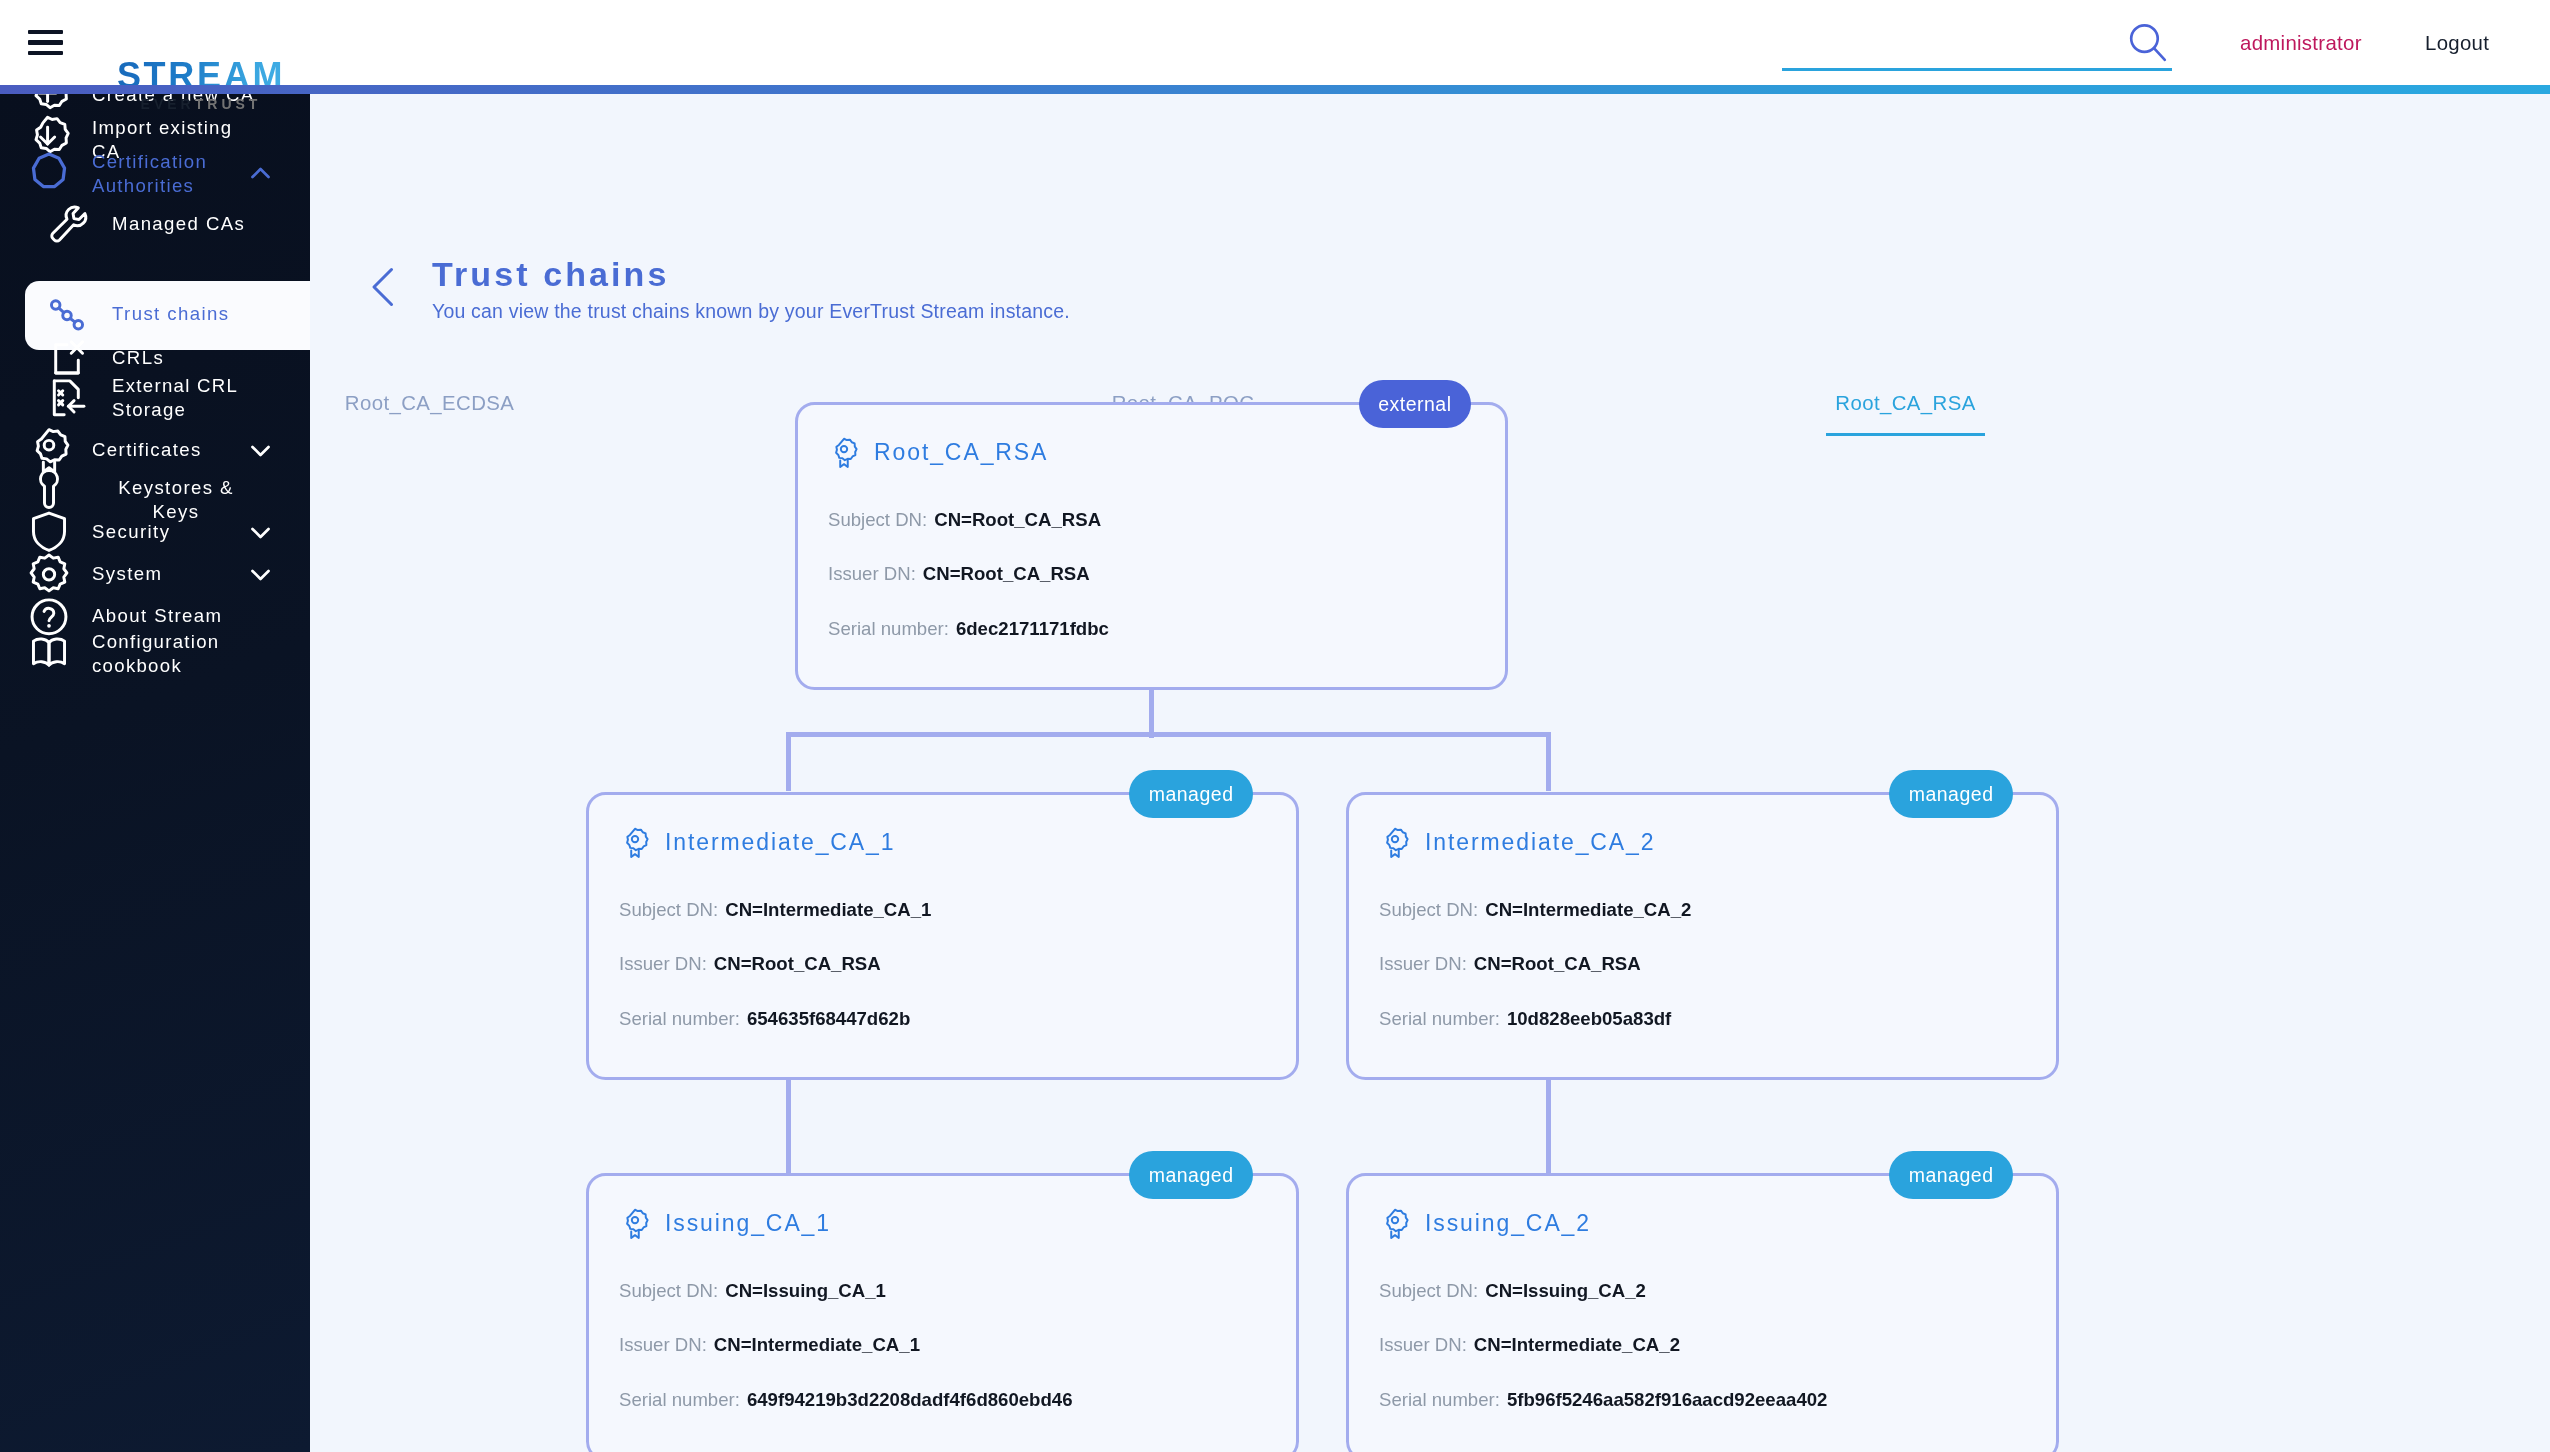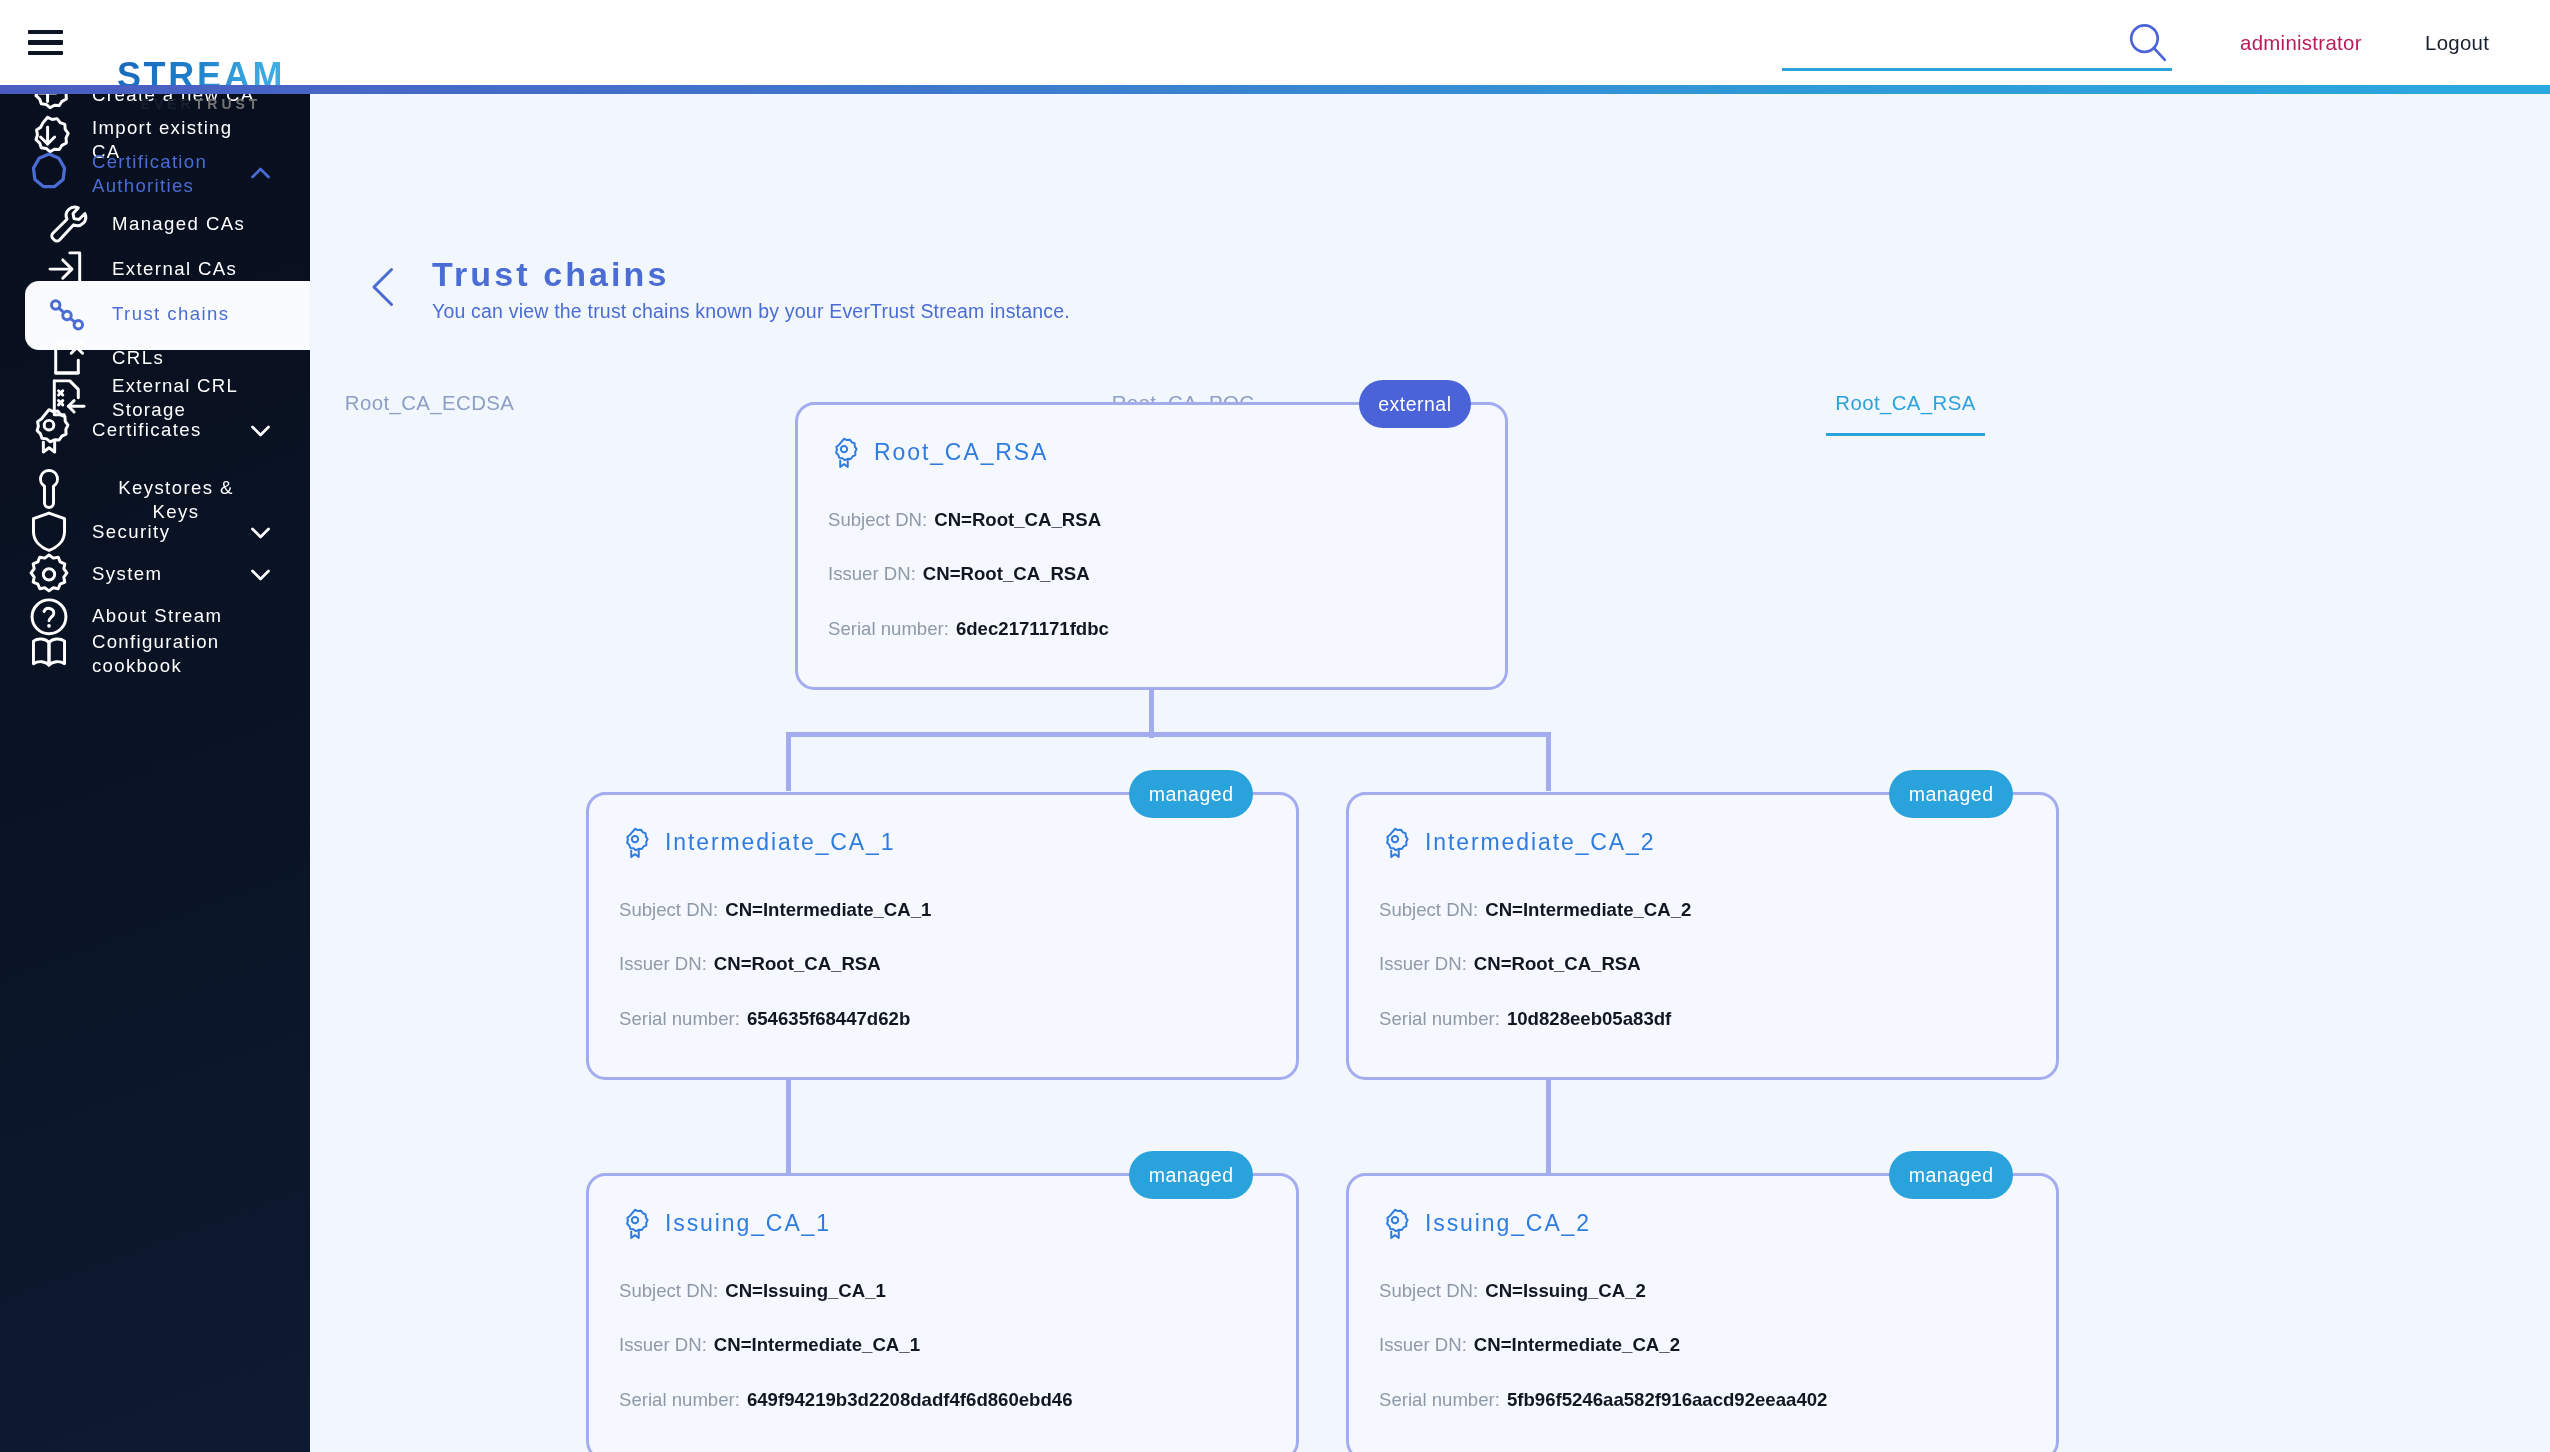--- a/index.html
+++ b/index.html
@@ -236,30 +236,20 @@
         </svg></div>
     </div>
     <div class="nav-item" style="top: 98px;">
       <div class="nav-icon indent">
         <svg viewBox="0 0 34 38">
           <path d="M25 7 a6 6 0 0 0 -8 8 L7 25 a2.6 2.6 0 0 0 0 3.7 l1 1 a2.6 2.6 0 0 0 3.7 0 L21.7 19 a6 6 0 0 0 8 -8 l-4.2 4.2 -3.6 -0.6 -0.6 -3.6z" stroke="#ffffff" stroke-width="2.1" fill="none" stroke-linecap="round" stroke-linejoin="round"></path>
         </svg>
       </div>
       <div class="nav-label indent" style="top:20.4px">Managed CAs</div>
     </div>
-    <div class="nav-item" style="top: 143px;">
-      <div class="nav-icon indent">
-        <svg viewBox="0 0 34 38">
-          <path d="M19 7 h7 v23 h-7" stroke="#ffffff" stroke-width="2.1" fill="none" stroke-linecap="round" stroke-linejoin="round"></path>
-          <line x1="5" y1="18.5" x2="20" y2="18.5" stroke="#ffffff" stroke-width="2.1" fill="none" stroke-linecap="round" stroke-linejoin="round"></line>
-          <polyline points="14,12 20.5,18.5 14,25" stroke="#ffffff" stroke-width="2.1" fill="none" stroke-linecap="round" stroke-linejoin="round"></polyline>
-        </svg>
-      </div>
-      <div class="nav-label indent" style="top:20.4px">External CAs</div>
-    </div>
     <div class="nav-item selected" style="top: 188px;">
       <div class="nav-highlight"></div>
       <div class="nav-icon indent">
         <svg viewBox="0 0 34 38">
           <circle cx="9" cy="12" r="3" stroke="#4a6cd4" stroke-width="2.1" fill="none" stroke-linecap="round" stroke-linejoin="round"></circle>
           <circle cx="17" cy="19.5" r="3" stroke="#4a6cd4" stroke-width="2.1" fill="none" stroke-linecap="round" stroke-linejoin="round"></circle>
           <circle cx="25" cy="26" r="3" stroke="#4a6cd4" stroke-width="2.1" fill="none" stroke-linecap="round" stroke-linejoin="round"></circle>
           <line x1="11.3" y1="14.2" x2="14.8" y2="17.4" stroke="#4a6cd4" stroke-width="2.1" fill="none" stroke-linecap="round" stroke-linejoin="round"></line>
           <line x1="19.3" y1="21.6" x2="22.7" y2="24.2" stroke="#4a6cd4" stroke-width="2.1" fill="none" stroke-linecap="round" stroke-linejoin="round"></line>
         </svg>
@@ -285,21 +275,21 @@
           <line x1="11" y1="14" x2="14" y2="17" stroke="#ffffff" stroke-width="2.1" fill="none" stroke-linecap="round" stroke-linejoin="round"></line>
           <line x1="14" y1="14" x2="11" y2="17" stroke="#ffffff" stroke-width="2.1" fill="none" stroke-linecap="round" stroke-linejoin="round"></line>
           <line x1="11" y1="21" x2="14" y2="24" stroke="#ffffff" stroke-width="2.1" fill="none" stroke-linecap="round" stroke-linejoin="round"></line>
           <line x1="14" y1="21" x2="11" y2="24" stroke="#ffffff" stroke-width="2.1" fill="none" stroke-linecap="round" stroke-linejoin="round"></line>
           <line x1="29" y1="25" x2="18" y2="25" stroke="#ffffff" stroke-width="2.1" fill="none" stroke-linecap="round" stroke-linejoin="round"></line>
           <polyline points="22,21 18,25 22,29" stroke="#ffffff" stroke-width="2.1" fill="none" stroke-linecap="round" stroke-linejoin="round"></polyline>
         </svg>
       </div>
       <div class="nav-label indent two-line" style="top:8.9px">External CRL Storage</div>
     </div>
-    <div class="nav-item" style="top: 304px;">
+    <div class="nav-item" style="top: 324px;">
       <div class="nav-icon">
         <svg viewBox="0 0 34 38">
           <path d="M17 4 l3 1.4 3.3 -0.4 2 2.7 3 1.3 0.2 3.3 1.9 2.7 -1.5 3 0.2 3.3 -3 1.5 -1.9 2.7 -3.3 -0.2 -3 1.5 -2.6 -2.1 -3.3 -0.4 -1 -3.1 -2.4 -2.3 0.9 -3.2 -0.6 -3.2 2.7 -1.9z" stroke="#ffffff" stroke-width="2.1" fill="none" stroke-linecap="round" stroke-linejoin="round"></path>
           <circle cx="17" cy="15" r="3.4" stroke="#ffffff" stroke-width="2.1" fill="none" stroke-linecap="round" stroke-linejoin="round"></circle>
           <polyline points="13,27 13,34 17,31 21,34 21,27" stroke="#ffffff" stroke-width="2.1" fill="none" stroke-linecap="round" stroke-linejoin="round"></polyline>
         </svg>
       </div>
       <div class="nav-label" style="top:20.4px">Certificates</div>
       <div class="nav-chev"><svg viewBox="0 0 28 28">
           <polyline points="5,10 14,19 23,10" fill="none" stroke="#ffffff" stroke-width="3" stroke-linecap="round" stroke-linejoin="round"></polyline>

